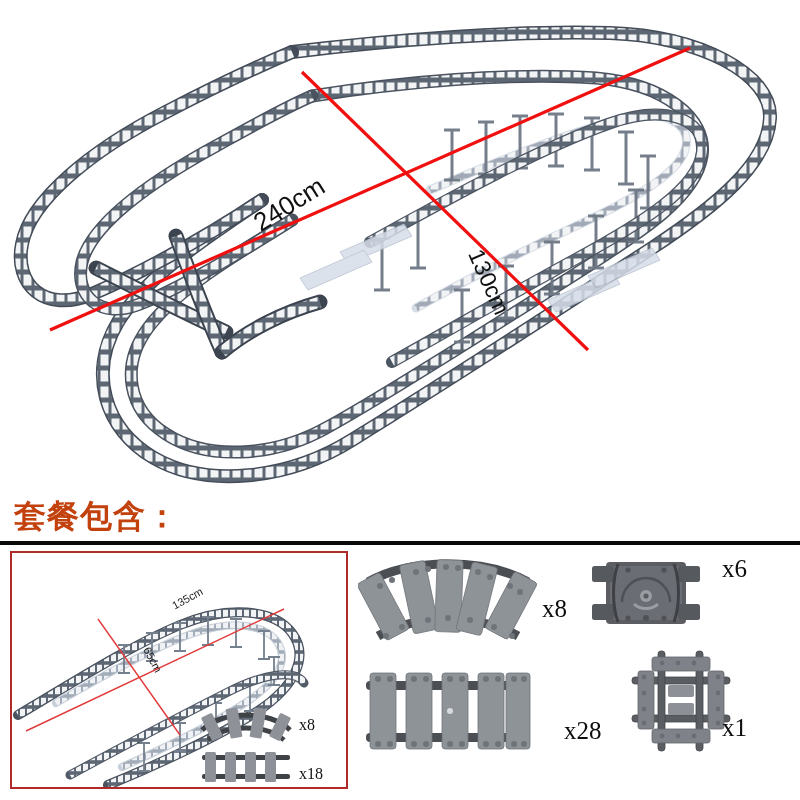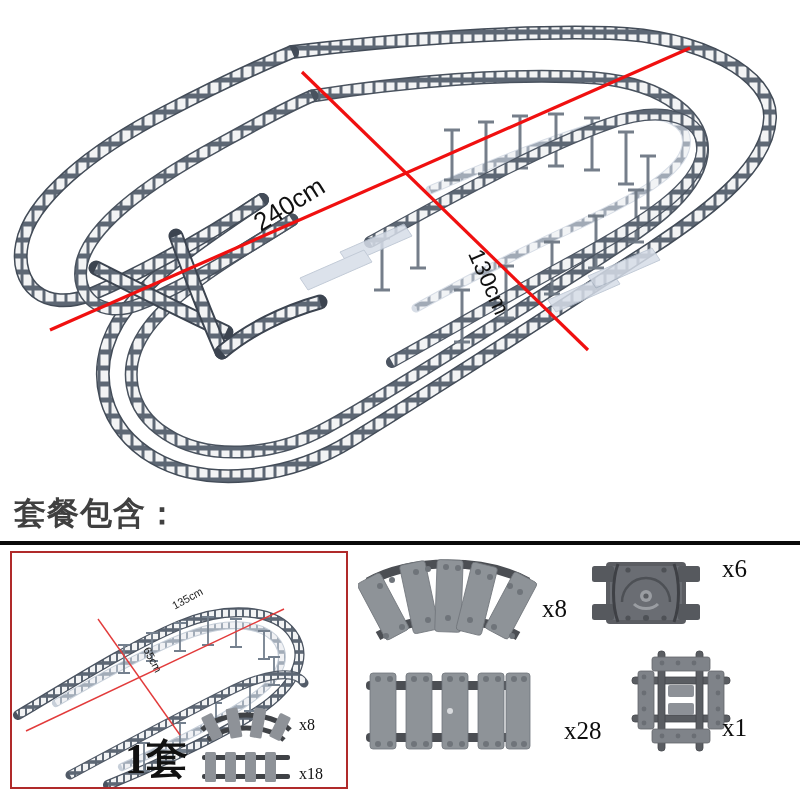--- a/index.html
+++ b/index.html
@@ -54,24 +54,24 @@
     font-size: 23px;
     transform: rotate(66deg);
     transform-origin: left top;
   }
 
   
   #pkg-heading {
     position: absolute;
     left: 14px;
     top: 500px;
-    font-family: Liberation Mono, monospace;
+    font-family: Liberation Serif, serif;
     font-weight: bold;
     font-size: 32px;
-    color: #404040;
+    color: #c2410c;
     letter-spacing: 1px;
     line-height: 1;
   }
 
   #divider {
     position: absolute;
     left: 0;
     top: 541px;
     width: 800px;
     height: 4px;
@@ -373,21 +373,20 @@
       </g>
 
       <g stroke="#e23b3b" stroke-width="1.4" fill="none">
         <line x1="14" y1="178" x2="272" y2="56"></line>
         <line x1="86" y1="66" x2="168" y2="182"></line>
       </g>
     </svg>
 
     <div class="mini-dim" id="mini-dim-135">135cm</div>
     <div class="mini-dim" id="mini-dim-65">65cm</div>
-    <div id="set-count">1套</div>
   </div>
 
   <div class="mini-part" id="mini-part-curved">
     <svg width="96" height="42" viewBox="0 0 96 42">
       <path d="M 4,30 C 24,10 72,10 92,30" fill="none" stroke="#3f4246" stroke-width="5"></path>
       <path d="M 10,40 C 28,24 68,24 86,40" fill="none" stroke="#3f4246" stroke-width="5"></path>
       <g fill="#8e9298">
         <rect x="8" y="14" width="12" height="26" rx="1.5" transform="rotate(-26 14 27)"></rect>
         <rect x="30" y="8" width="12" height="30" rx="1.5" transform="rotate(-10 36 23)"></rect>
         <rect x="54" y="8" width="12" height="30" rx="1.5" transform="rotate(10 60 23)"></rect>

